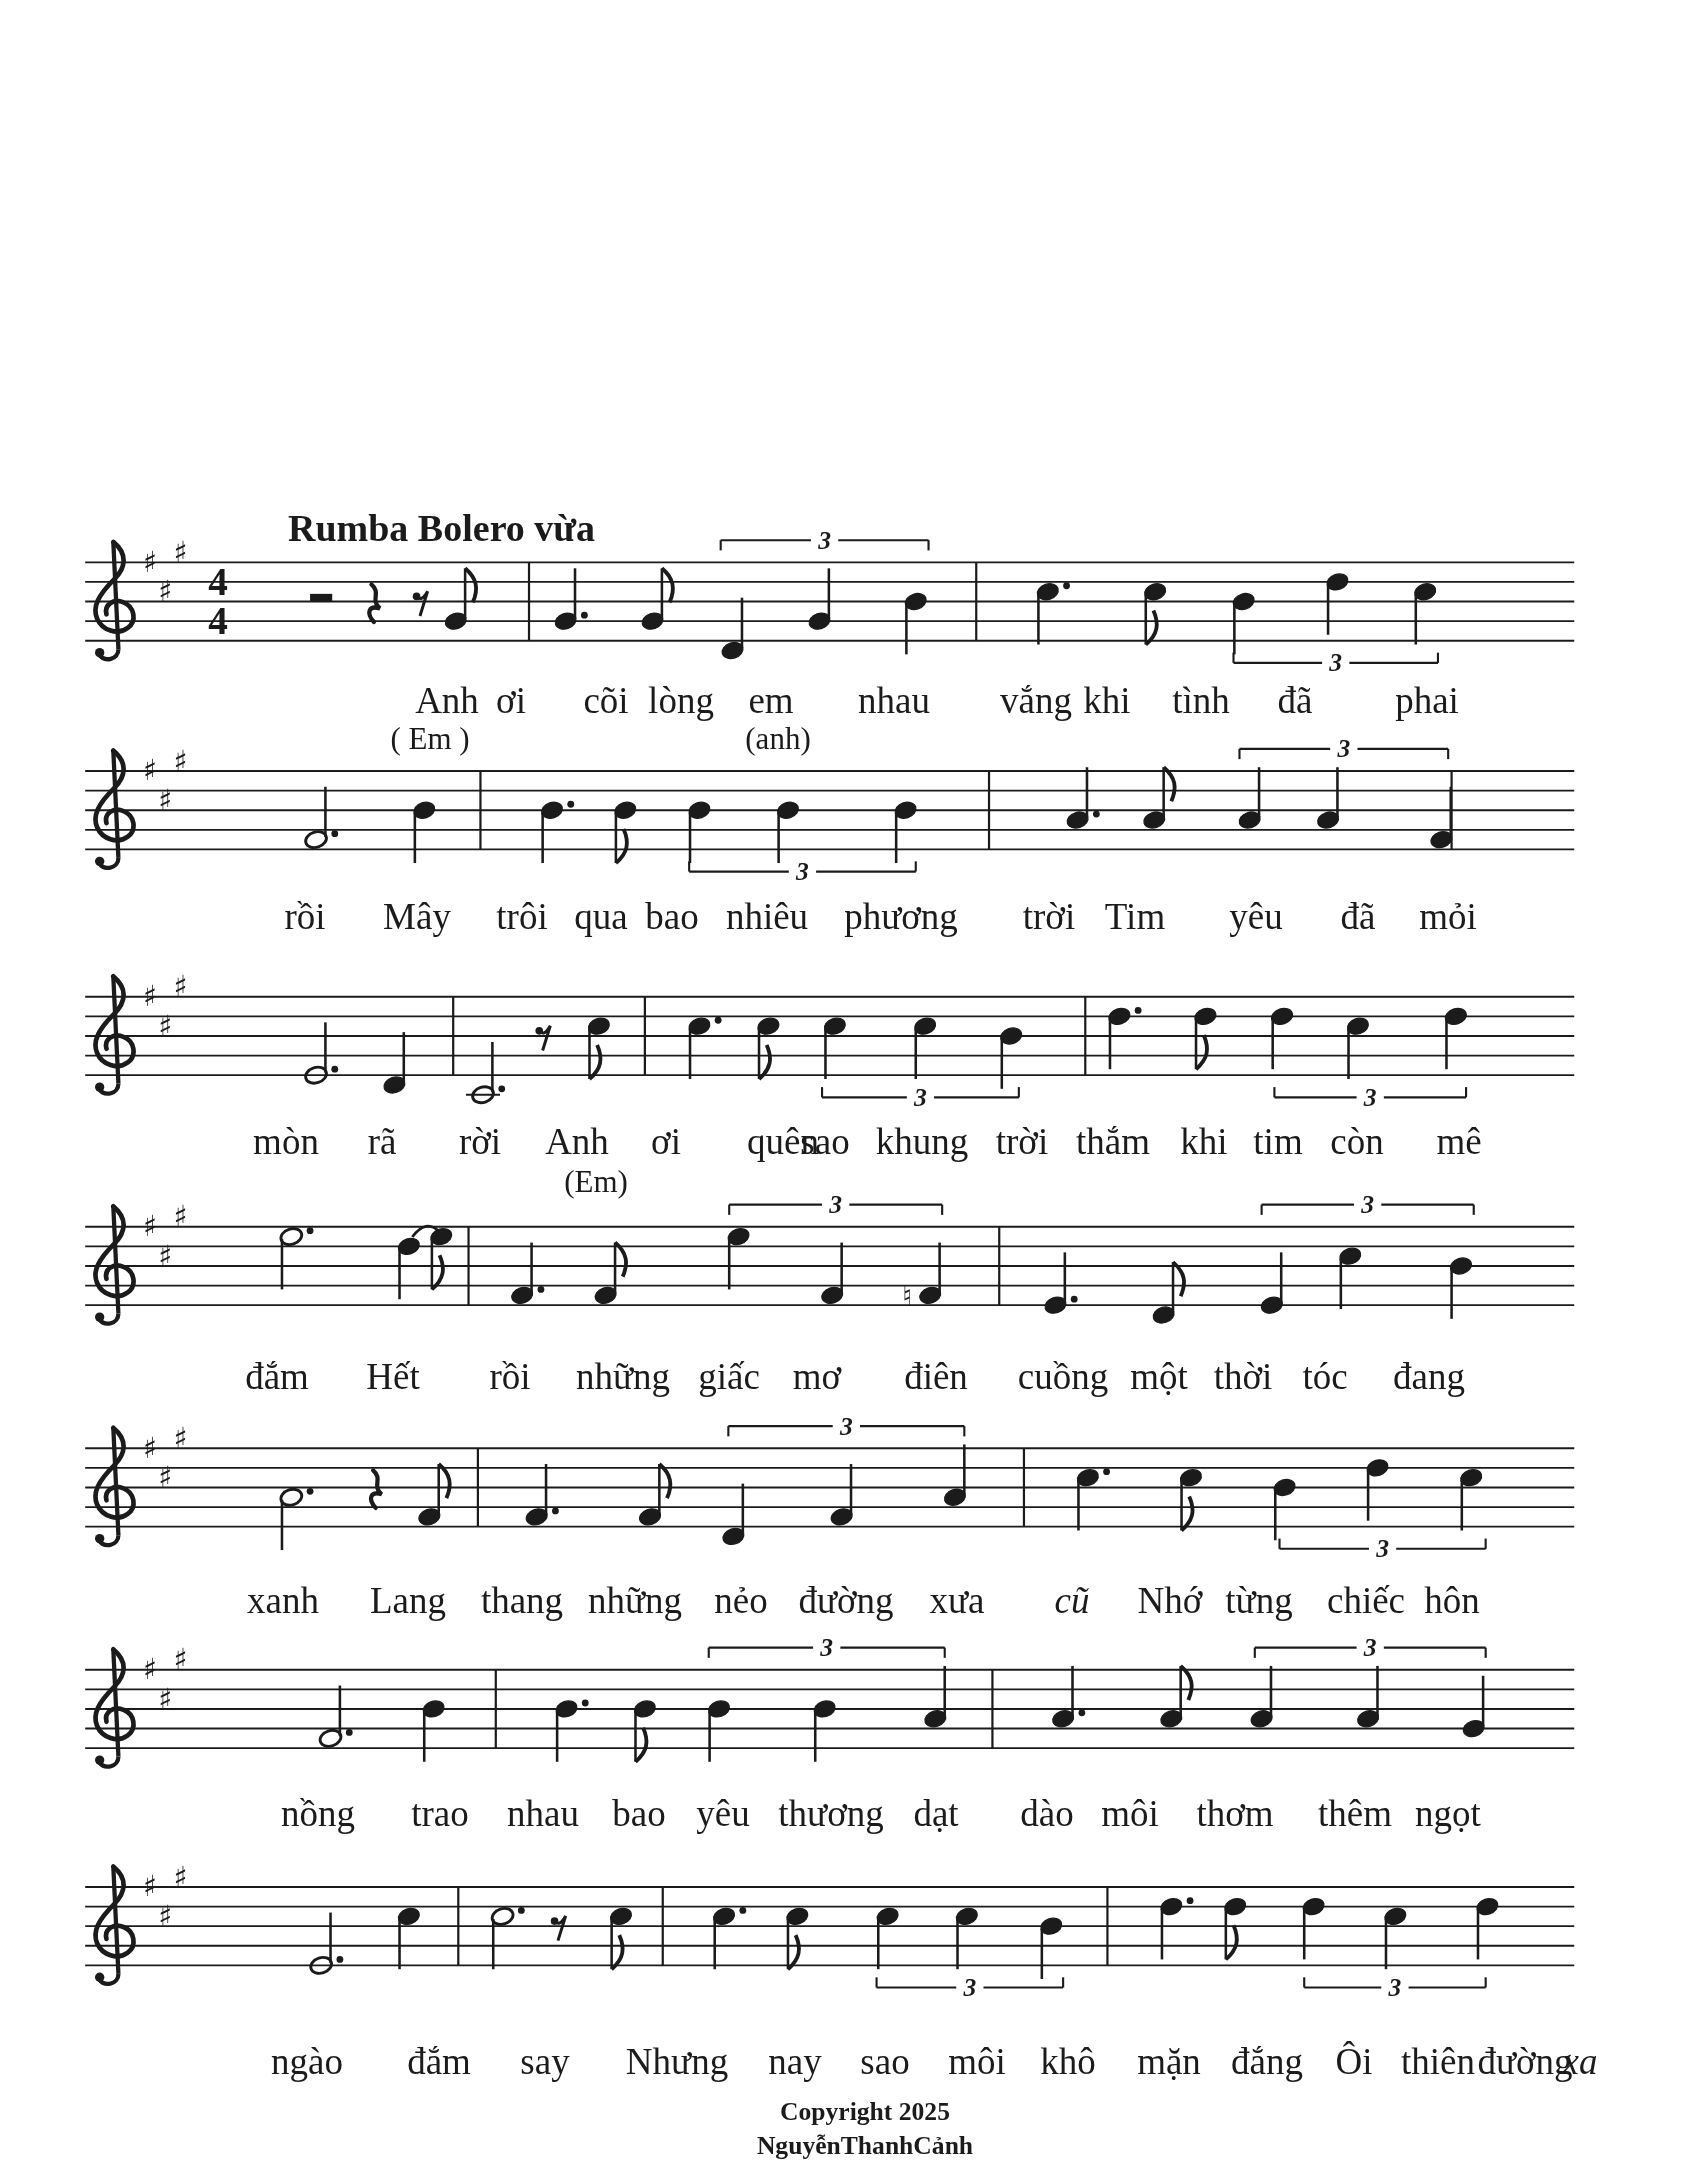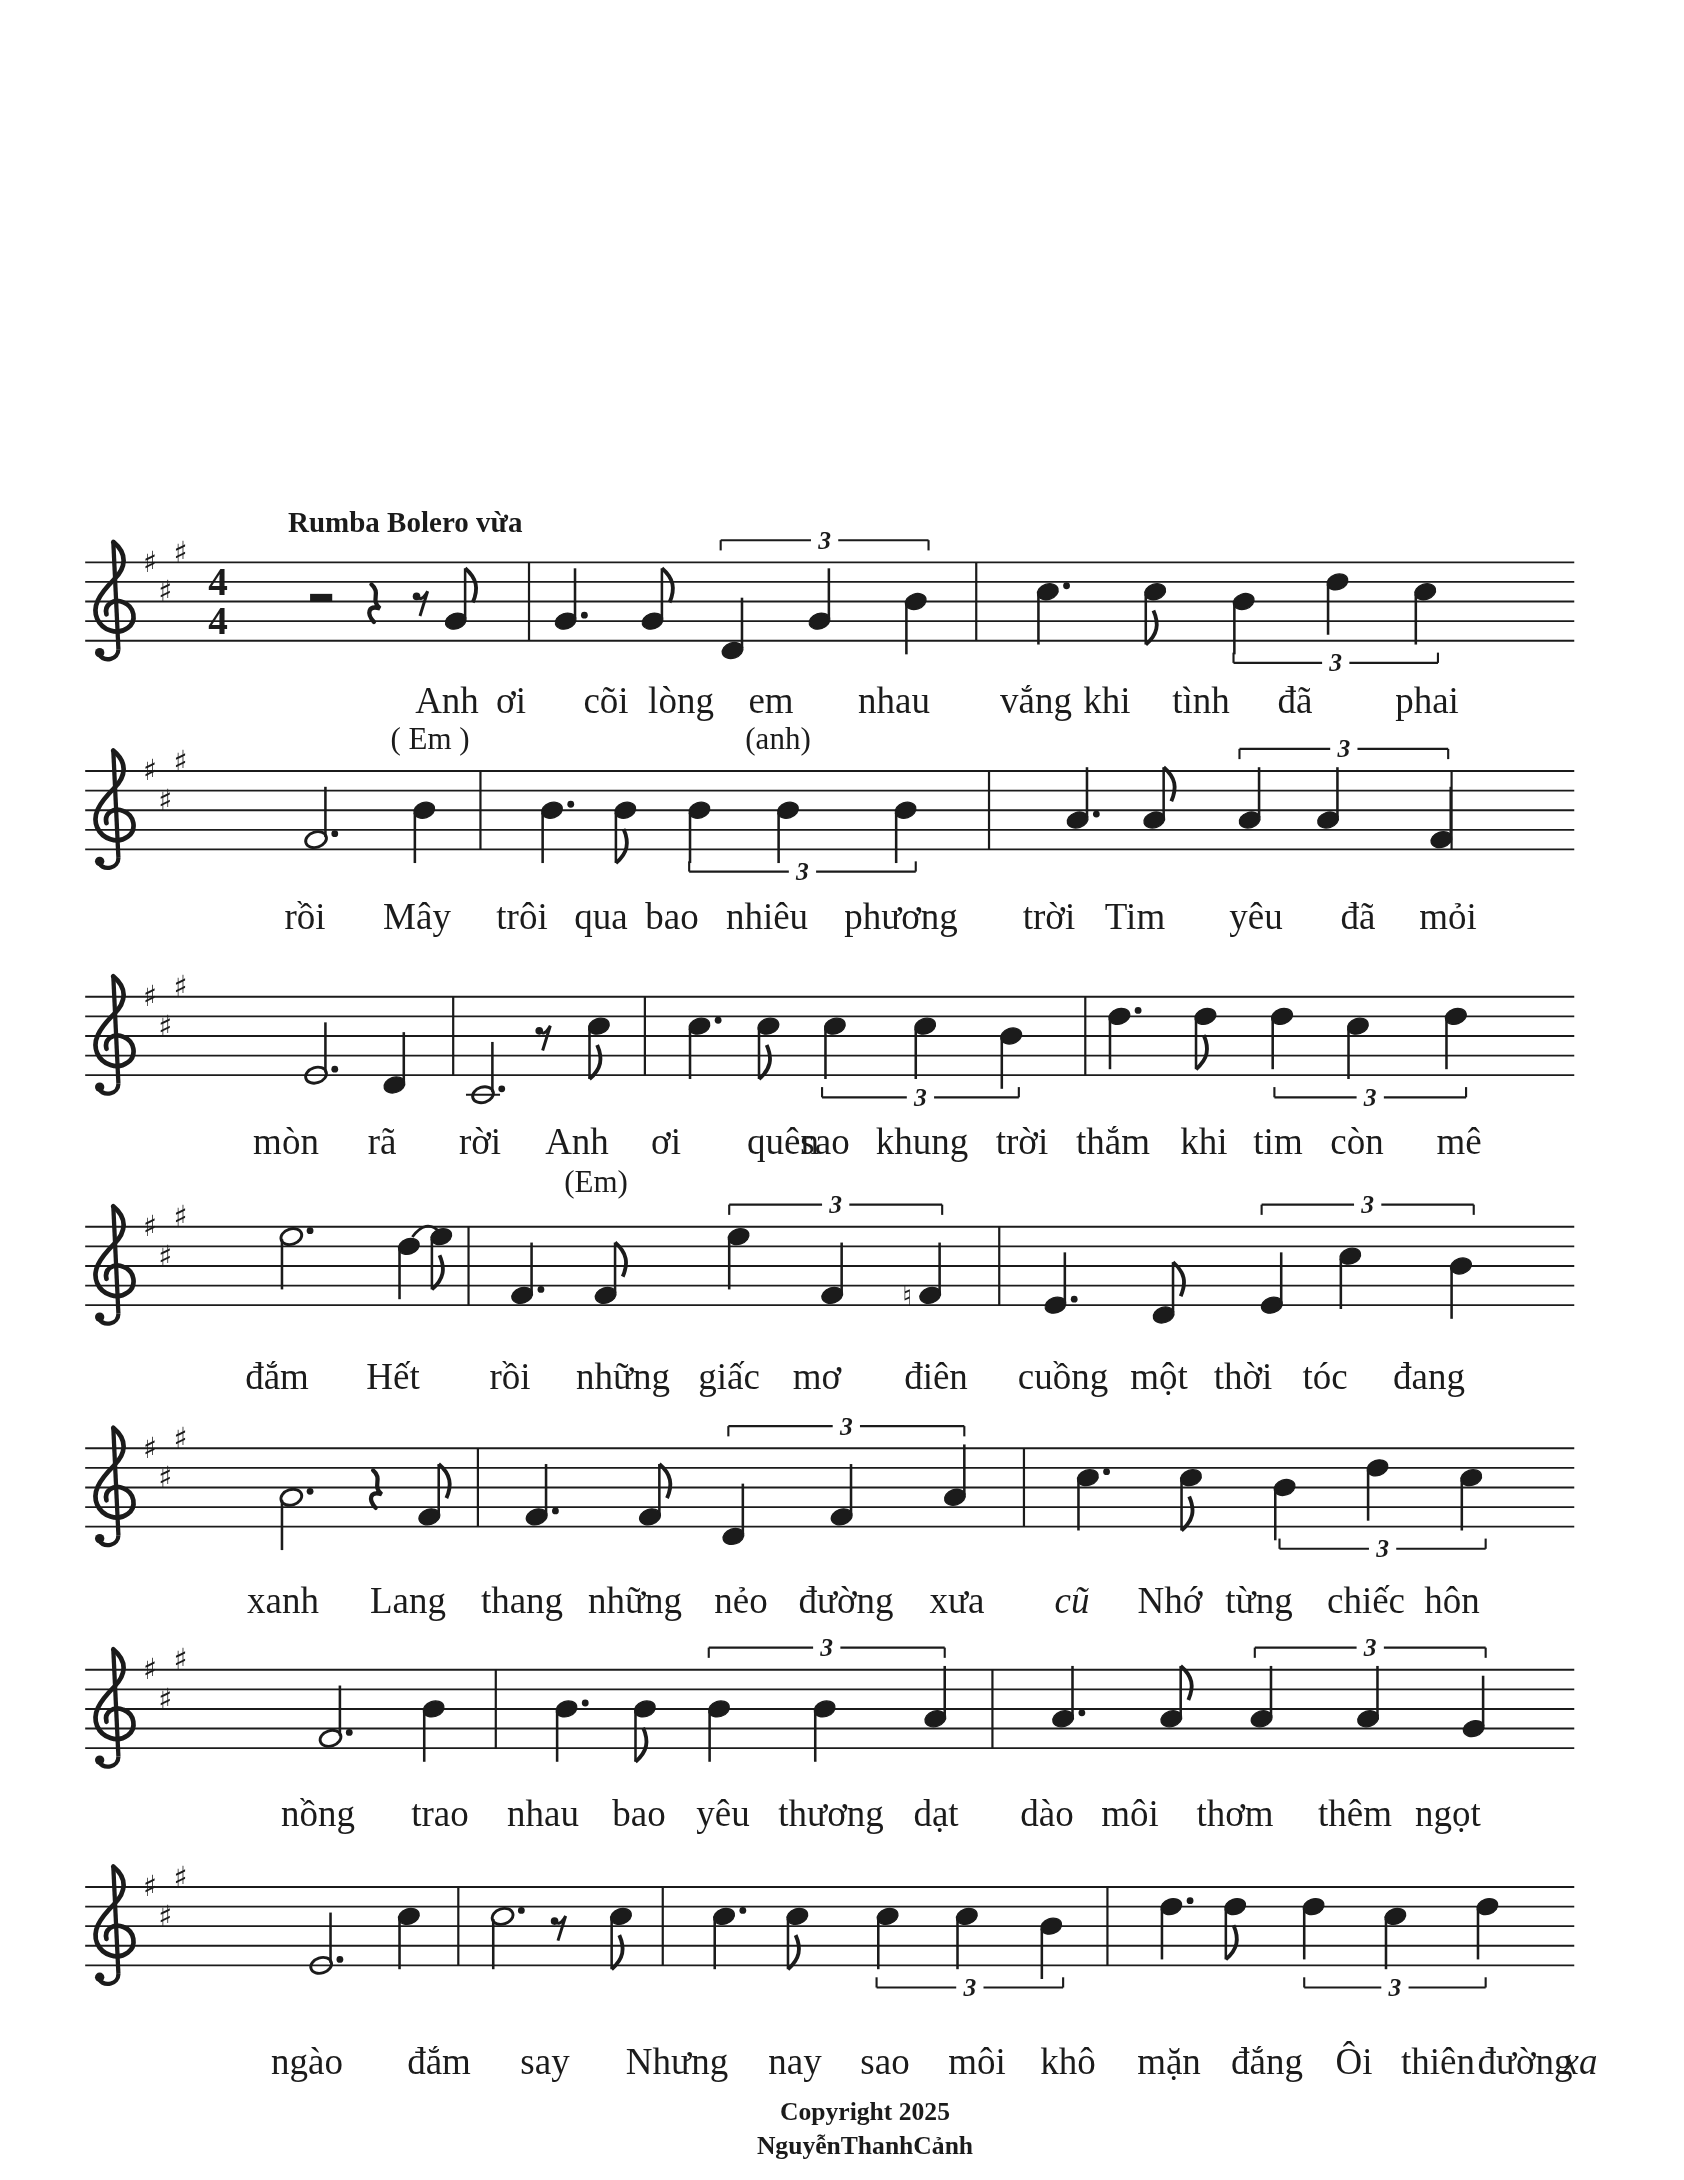--- a/index.html
+++ b/index.html
@@ -4,21 +4,21 @@
 <style>
   html,body{margin:0;padding:0;background:#e8e8e8;}
   .page{position:relative;width:1685px;height:2181px;background:#ffffff;overflow:hidden;
         font-family:"Liberation Serif", serif;color:#1b1b1b;}
   .title{position:absolute;top:133px;left:0;width:100%;text-align:center;
          font-size:66px;font-weight:bold;font-style:italic;letter-spacing:1.7px;}
   .subtitle{position:absolute;top:256px;left:988px;transform:translateX(-50%);
             white-space:nowrap;font-style:italic;}
   .subtitle .lbl{font-size:31.5px;margin-right:24px;}
   .subtitle .composer{font-size:40px;font-weight:bold;}
-  .tempo{position:absolute;top:506px;left:288px;font-size:29px;font-weight:bold;}
+  .tempo{position:absolute;top:506px;left:288px;font-size:38px;font-weight:bold;}
   .lyrics-layer span.word{position:absolute;transform:translate(-50%,-50%);
        font-size:37px;white-space:nowrap;}
   .chord-layer span.chord{position:absolute;transform:translate(-50%,-50%);
        font-size:31px;white-space:nowrap;}
   .footer{position:absolute;left:865px;transform:translateX(-50%);
           font-weight:bold;font-size:25.6px;text-align:center;white-space:nowrap;}
   .footer.l1{top:2097px;}
   .footer.l2{top:2131px;}
   svg.score{position:absolute;top:0;left:0;}
 </style>

